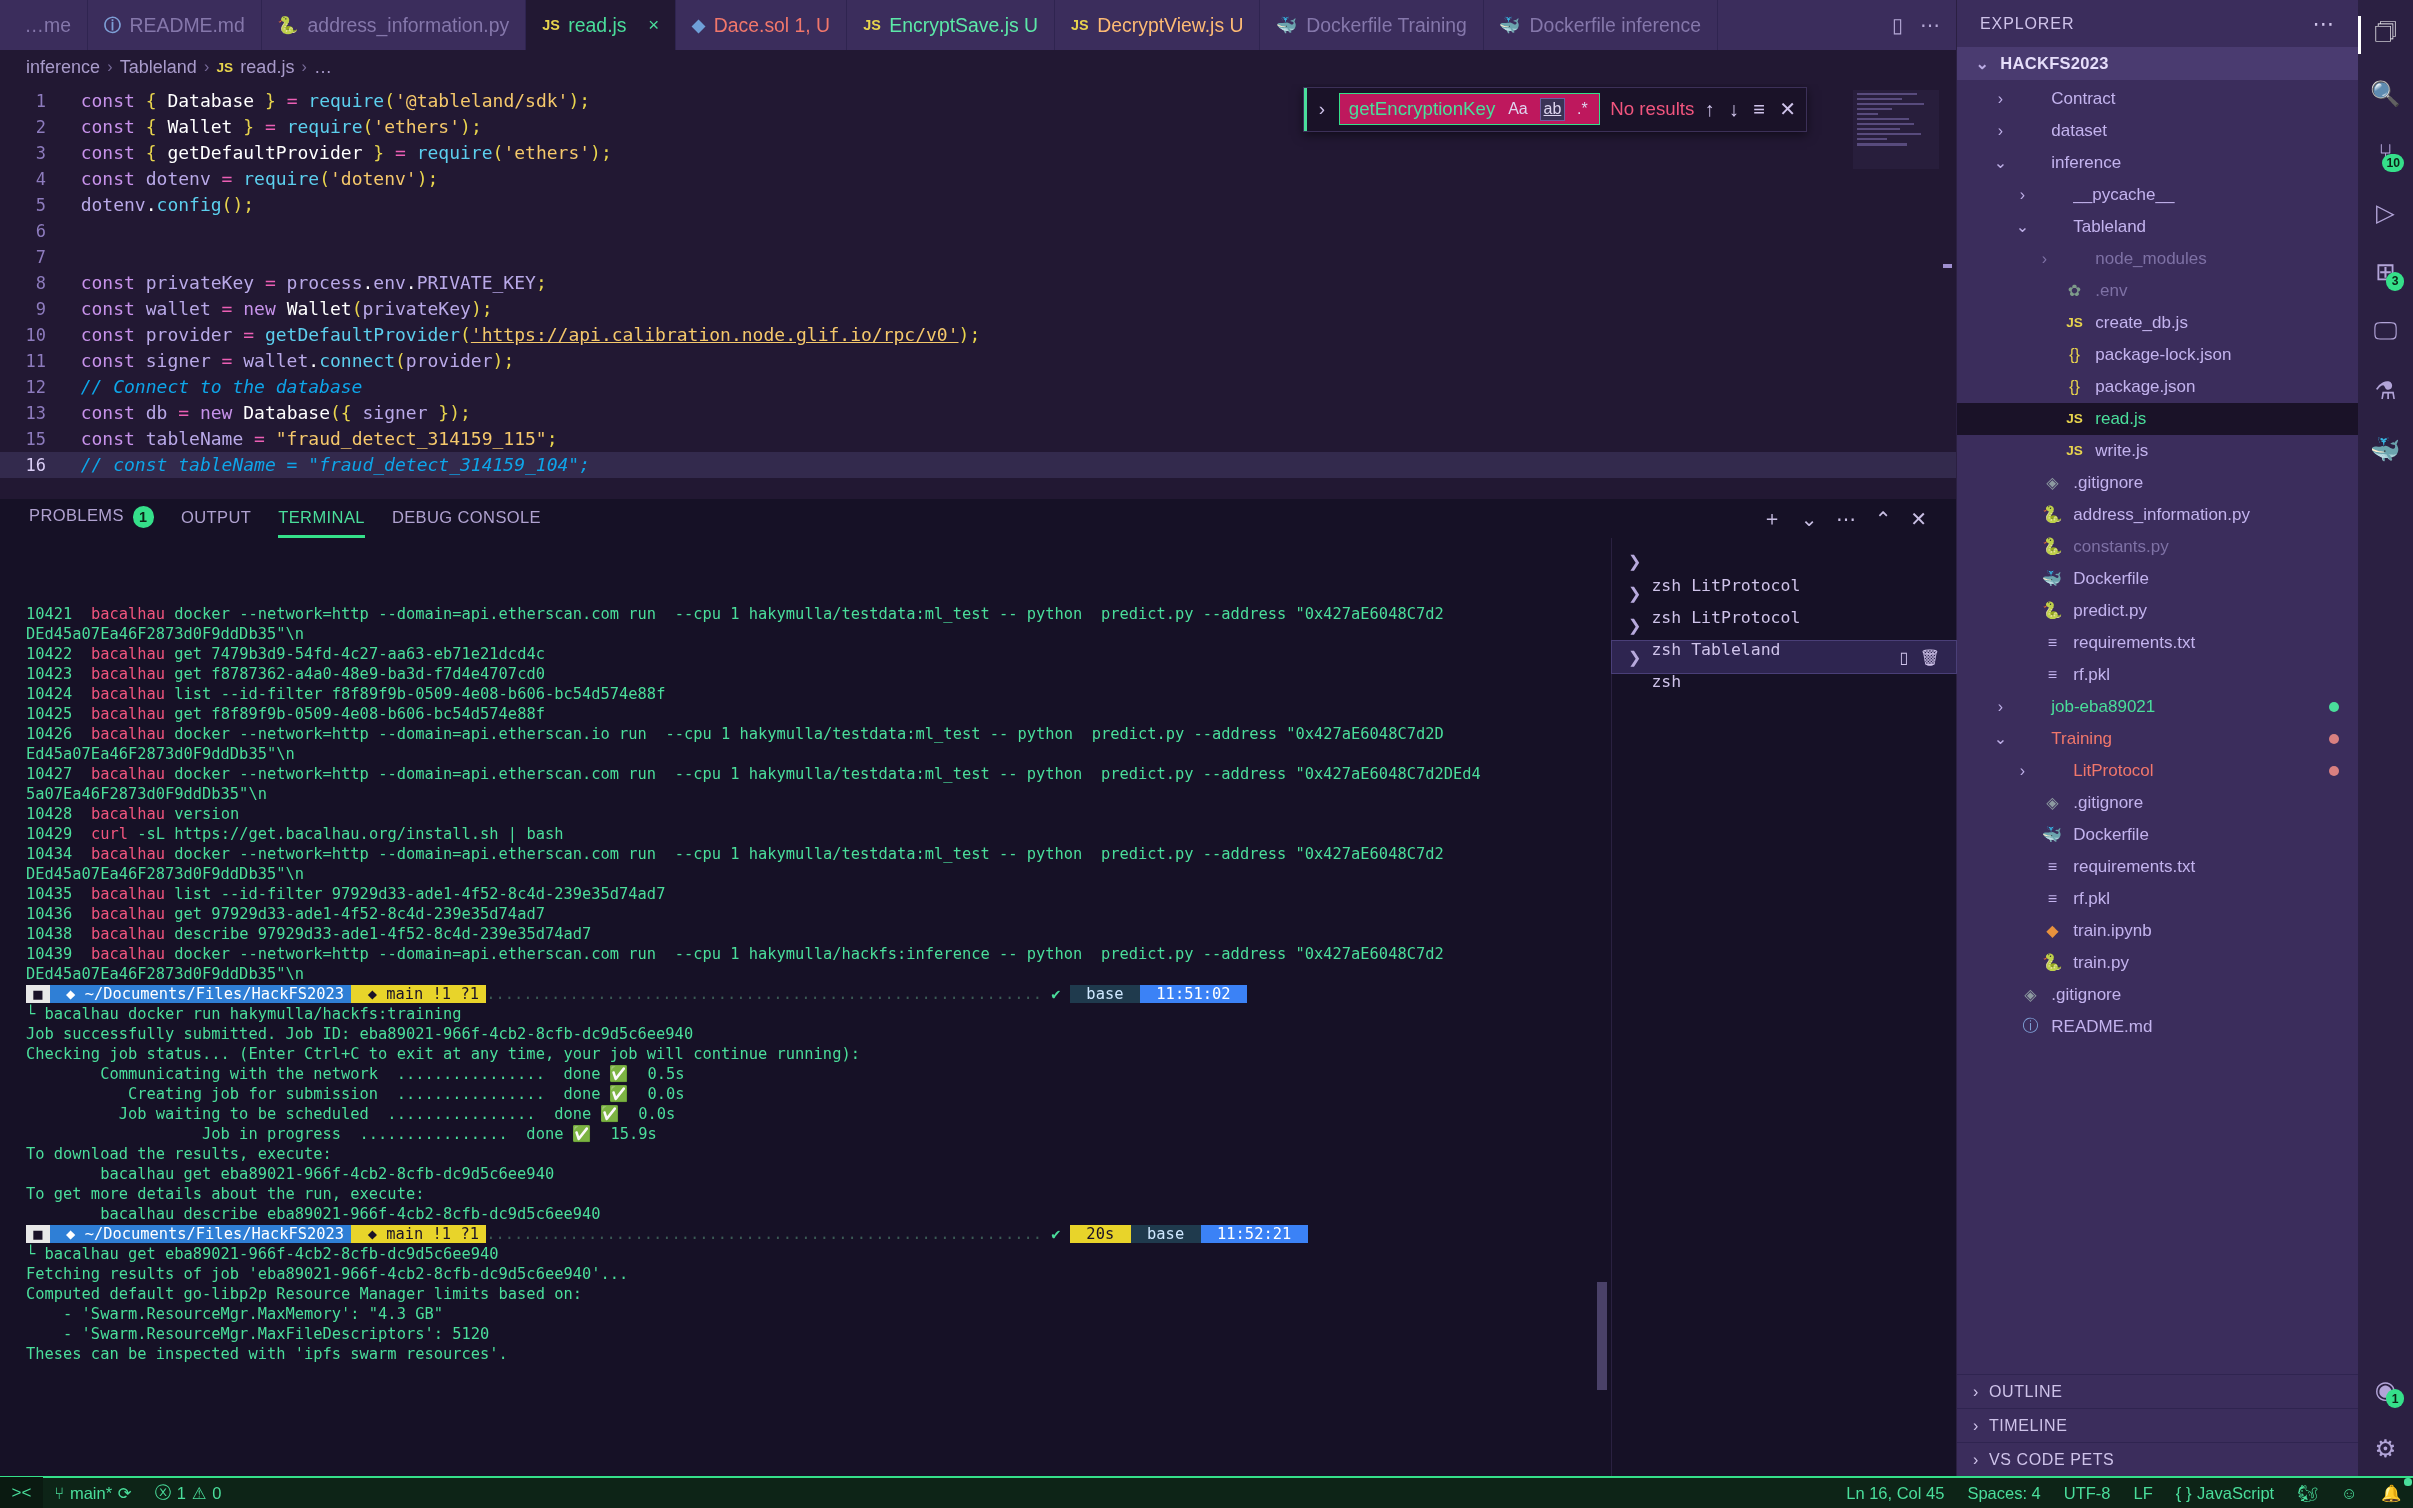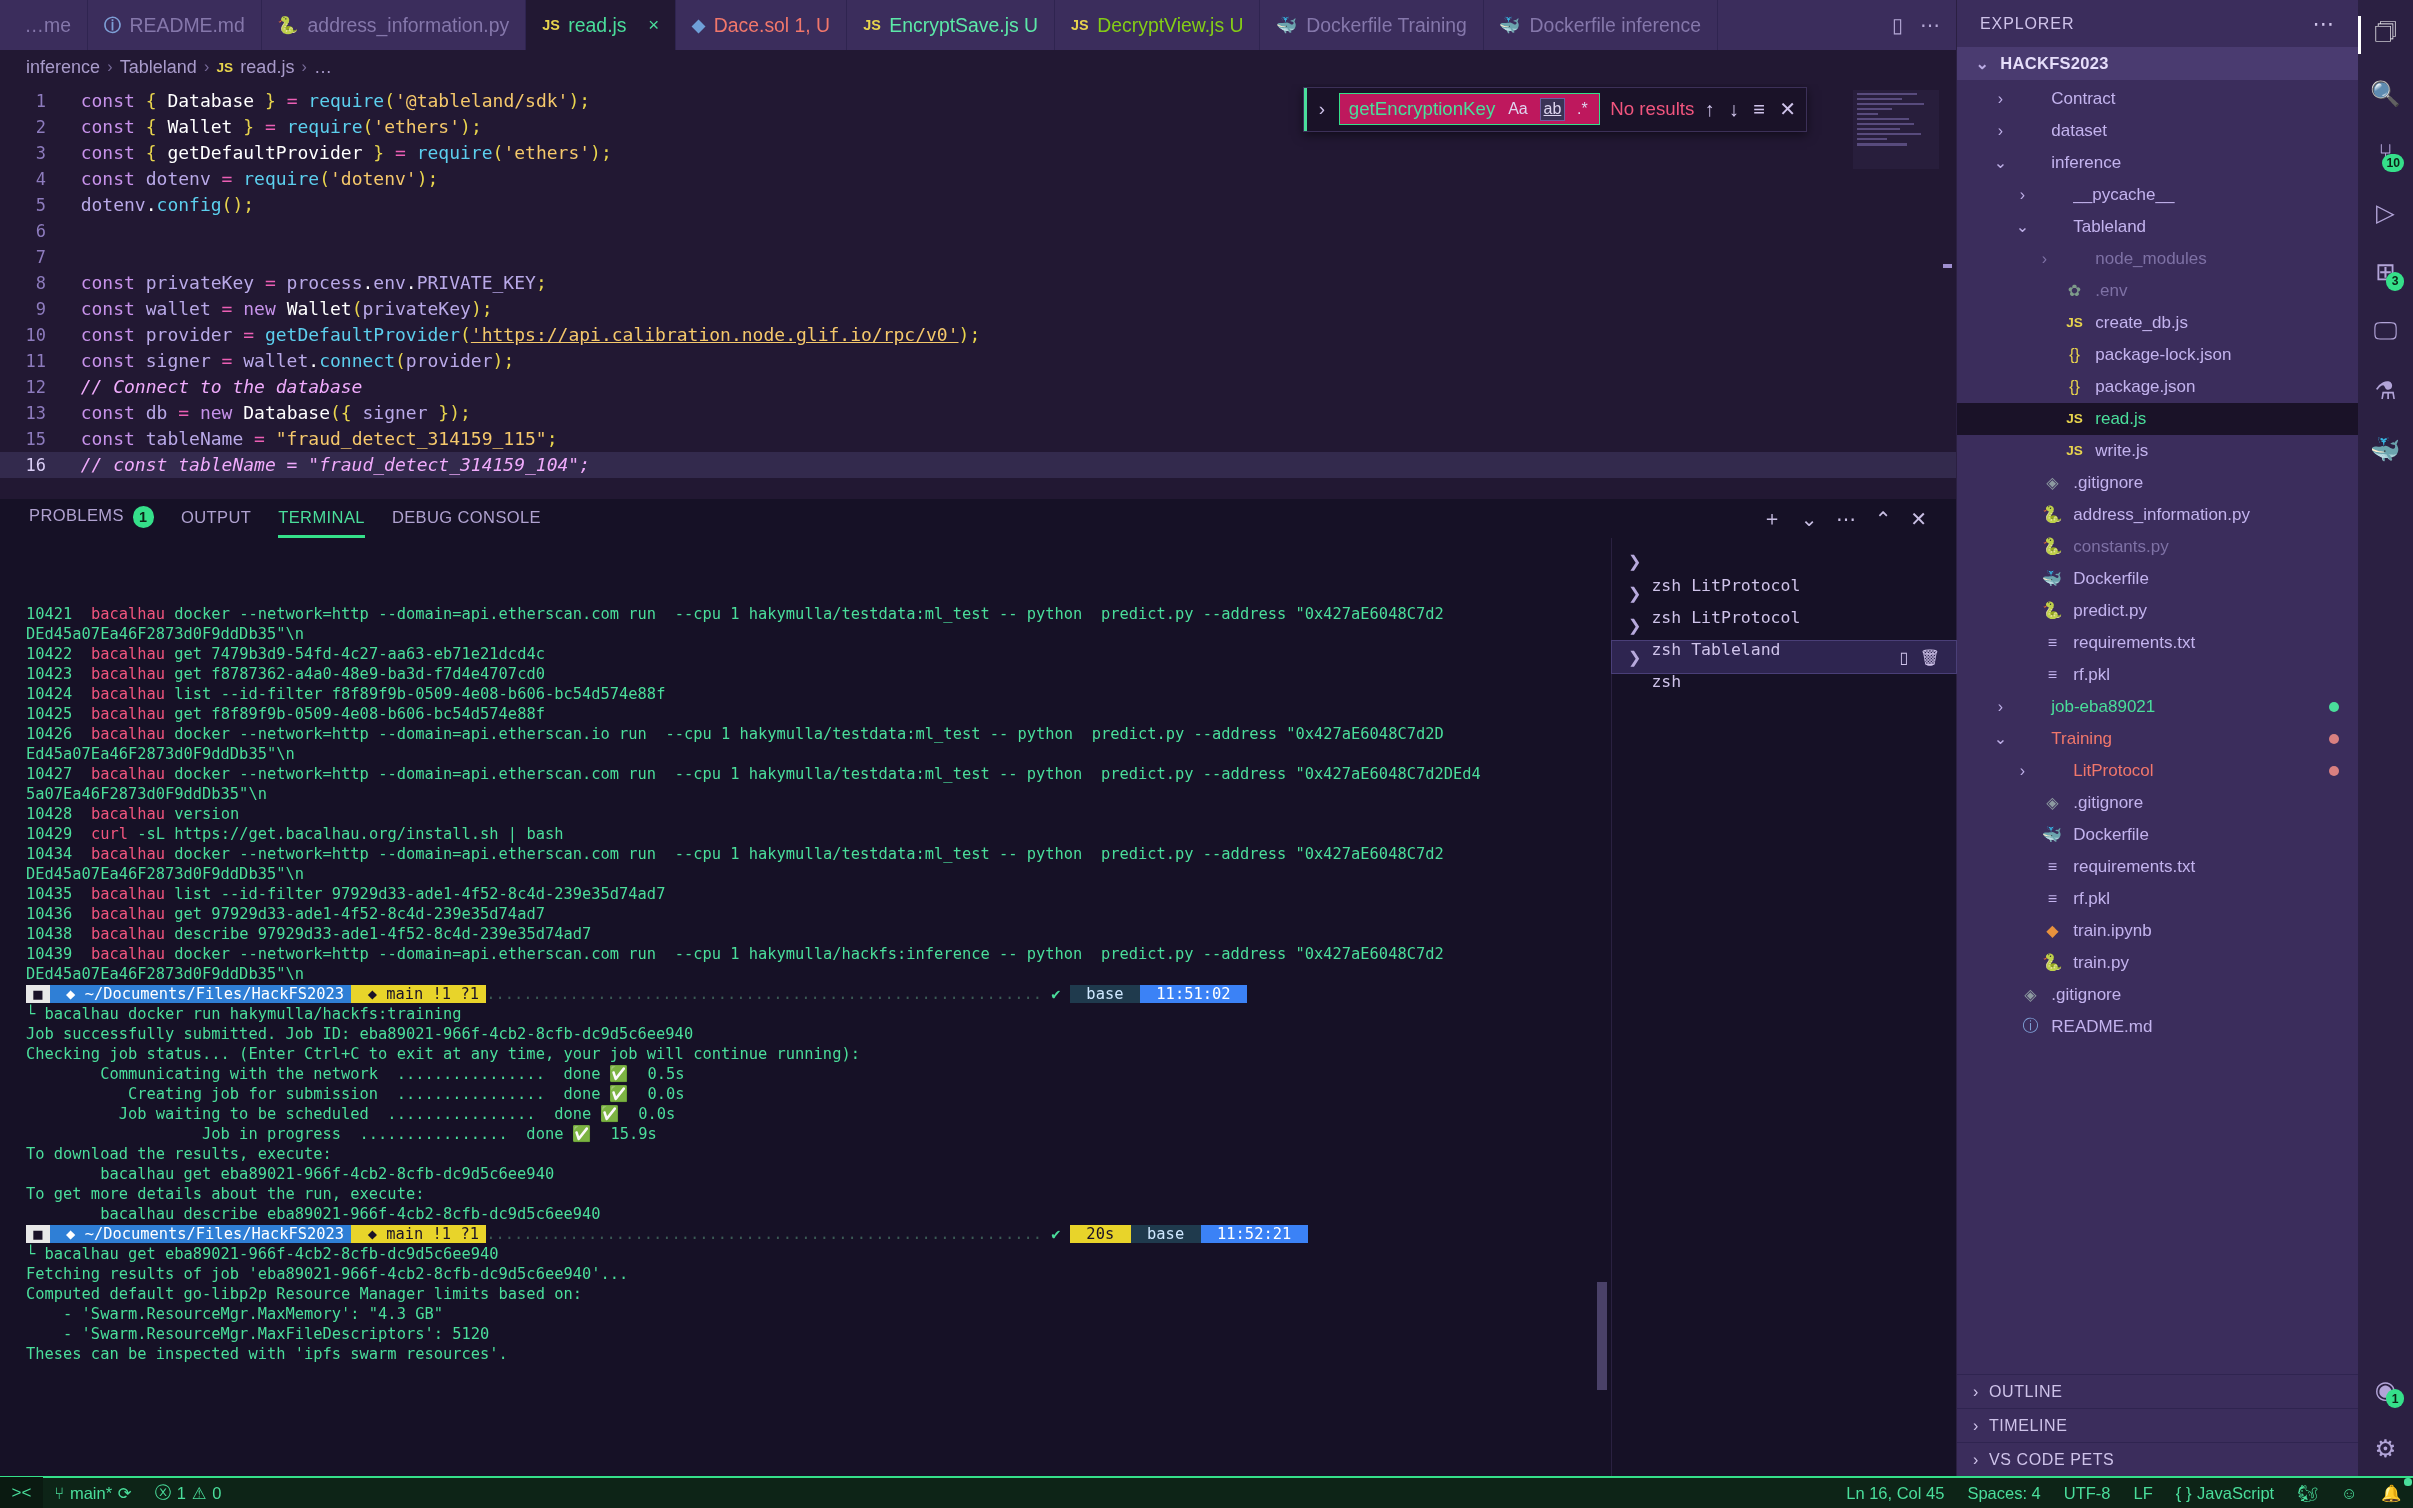--- a/index.html
+++ b/index.html
@@ -23,21 +23,21 @@
   .tab {
     display: flex; align-items: center; gap: 8.6px;
     padding: 0 16px; font-size: 19.4px; color: #b5a8d6;
     border-right: 0.7px solid #2f2450; white-space: nowrap; position: relative;
   }
   .tab.active { background: #221833; color: #4ade9b; }
   .tab.active .tab-label { color: #4ade9b; }
   .tab .tab-label { color: #b5a8d6; }
   .tab.dace .tab-label { color: #f1776b; }
   .tab.enc .tab-label { color: #5ce8a8; }
-  .tab.dec .tab-label { color: #84cc16; }
+  .tab.dec .tab-label { color: #fdba74; }
   .tab.dim .tab-label { color: #8577ab; }
   .tabicon { font-size: 16px; font-weight: bold; display: inline-block; }
   .ic-js { color: #e8d44d; font-size: 14.4px; font-weight: 700; }
   .ic-py { color: #4aa3c7; font-size: 17px; }
   .ic-md { color: #7e9fd6; font-size: 17px; }
   .ic-sol { color: #6f9fd8; font-size: 17px; }
   .ic-docker { color: #4aa3c7; font-size: 17px; }
   .tabclose { color: #4ade9b; font-size: 18.7px; margin-left: 13px; }
   .tabbar-right {
     margin-left: auto; display: flex; align-items: center; gap: 17px;
@@ -69,21 +69,21 @@
   .gutter.cur { color: #d9cdf5; }
   .ctext { flex: 1 1 auto; padding-left: 18.7px; }
   .k  { color: #c792ea; }           
   .b  { color: #e8d44d; }           
   .v  { color: #ffffff; }           
   .op { color: #ec5fb5; }           
   .f  { color: #5ccfee; }           
   .s  { color: #f5c86b; }           
   .p  { color: #e8d44d; }           
   .id { color: #b9a9e8; }           
-  .cm { color: #f0abfc; font-style: italic; text-align: right; }
+  .cm { color: #0ea5e9; font-style: italic; text-align: right; }
   .lnk { color: #f5c86b; text-decoration: underline; }
 
   .minimap {
     position: absolute; right: 17px; top: 5.7px; width: 86px; height: 79px;
     background: #2a2040; opacity: .75;
   }
   .minimap i { display:block; height:2.2px; margin:2.9px 4.3px; background:#6a5c96; }
   .overview-ruler {
     position:absolute; right:2.9px; top:0; width:11.5px; height:100%;
   }

